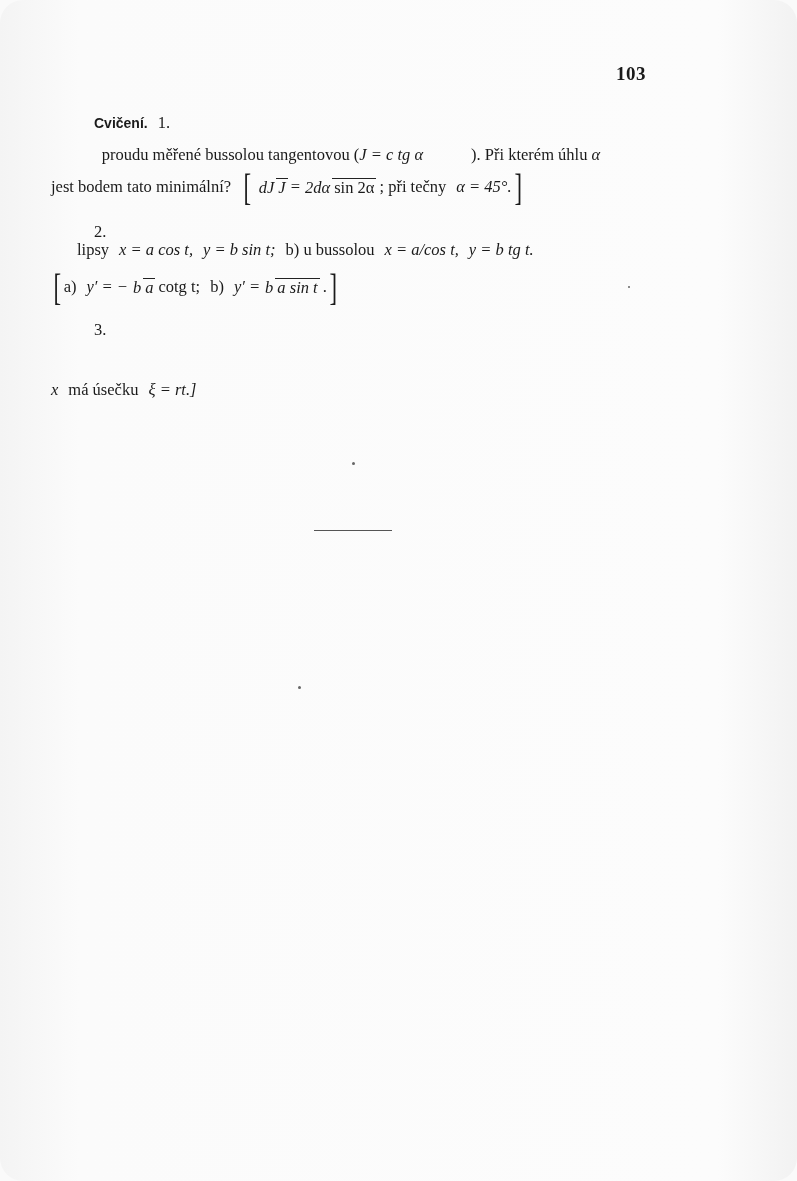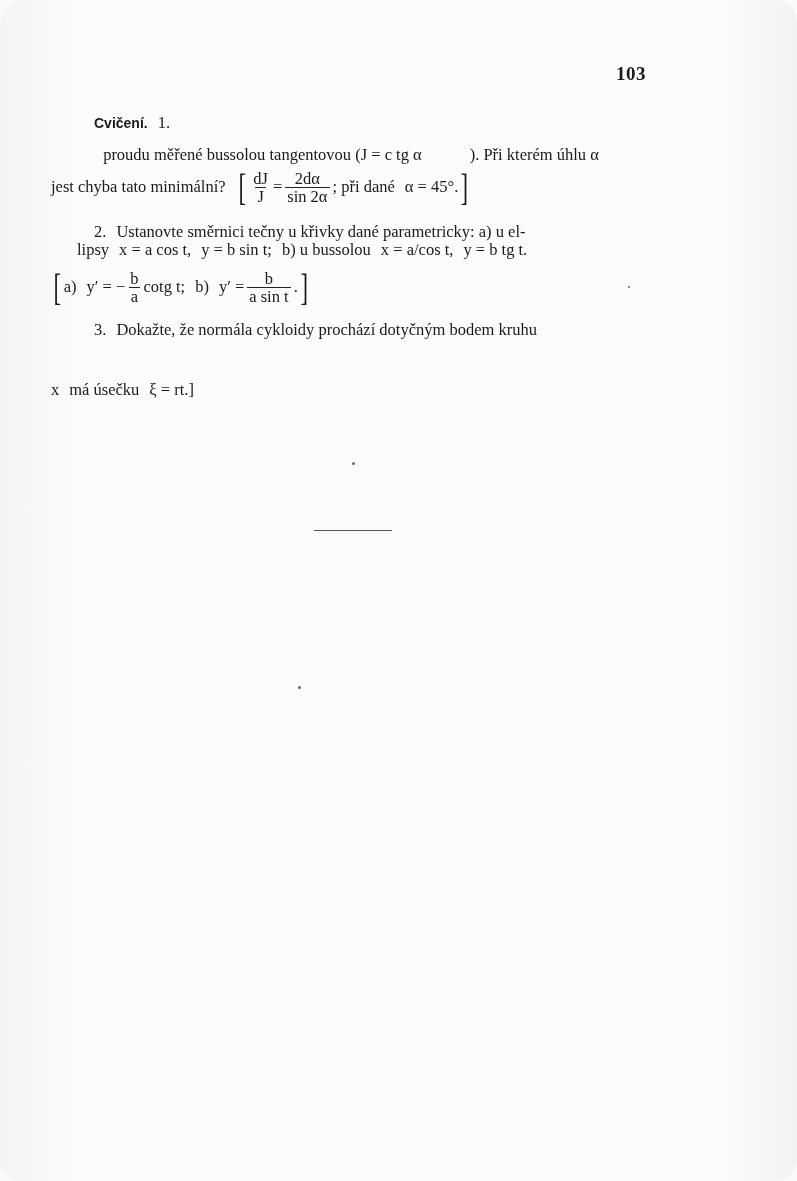--- a/index.html
+++ b/index.html
@@ -8,22 +8,22 @@
       background: #fafafa;
       font-family: "Liberation Serif", "DejaVu Serif", serif;
       color: #1a1a1a;
       position: relative;
     }
     .page { position: absolute; left: 0; top: 0; width: 797px; height: 1181px; background: linear-gradient(90deg,#f4f4f4 0%,#fbfbfb 10%,#fcfcfc 90%,#f2f2f2 100%); border-radius: 23px; }
     .page-number { position: absolute; left: 616px; top: 63px; font-size: 19px; font-weight: bold; letter-spacing: 0.5px; }
     .line { position: absolute; left: 51px; width: 600px; white-space: nowrap; font-size: 16.5px; display: flex; align-items: center; }
     .indent { padding-left: 43px; }
     .sans-bold { font-family: "Liberation Sans", "DejaVu Sans", sans-serif; font-weight: bold; font-size: 14px; }
-    i, .it { }
-    .frac { display: inline-flex; flex-direction: column; align-items: center; vertical-align: middle; margin: 0 3px; line-height: 17px; }
+    i, .it { font-style: italic; }
+    .frac { display: inline-flex; flex-direction: row; align-items: center; vertical-align: middle; margin: 0 3px; line-height: 17px; }
     .frac .num { padding: 0 2px; }
     .frac .den { border-top: 1px solid #222; padding: 0 2px; }
     .bracket { font-size: 38px; line-height: 30px; font-weight: 200; transform: scaleX(0.6); display: inline-block; }
     .sp { display: inline-block; width: 10px; }
     .rule { position: absolute; left: 314px; top: 530px; width: 78px; height: 1px; background: #555; }
     .speck { position: absolute; width: 3px; height: 3px; border-radius: 50%; background: #666; }
   </style>
 </head>
 <body>
 
@@ -39,42 +39,41 @@
   </div>
 
   <div class="line" style="top:145px;justify-content:center;">
     <span>proudu měřené bussolou tangentovou (</span>
     <span class="it">J = c tg α</span>
     <span style="white-space:pre;margin-left:48px;">). Při kterém úhlu </span>
     <span class="it">α</span>
   </div>
 
   <div class="line" style="top:166px;height:42px;">
-    <span>jest chyba tato minimální?</span>
+    <span>jest bodem tato minimální?</span>
     <span class="sp"></span>
     <span class="bracket">[</span>
     <span class="frac it">
       <span class="num">dJ</span>
       <span class="den">J</span>
     </span>
     <span>=</span>
     <span class="frac">
       <span class="num it">2dα</span>
       <span class="den">sin 2α</span>
     </span>
-    <span>; při dané</span>
+    <span>; při tečny</span>
     <span class="sp"></span>
     <span class="it">α = 45°.</span>
     <span class="bracket">]</span>
   </div>
 
   <div class="line indent" style="top:222px;">
     <span>2.</span>
     <span class="sp"></span>
-    <span>Ustanovte směrnici tečny u křivky dané parametricky: a) u el-</span>
   </div>
 
   <div class="line" style="top:240px;margin-left:26px;">
     <span>lipsy</span>
     <span class="sp"></span>
     <span class="it">x = a cos t,</span>
     <span class="sp"></span>
     <span class="it">y = b sin t;</span>
     <span class="sp"></span>
     <span>b) u bussolou</span>
@@ -102,21 +101,20 @@
       <span class="num it">b</span>
       <span class="den it">a sin t</span>
     </span>
     <span>.</span>
     <span class="bracket">]</span>
   </div>
 
   <div class="line indent" style="top:320px;">
     <span>3.</span>
     <span class="sp"></span>
-    <span>Dokažte, že normála cykloidy prochází dotyčným bodem kruhu</span>
   </div>
 
 
   <div class="line" style="top:380px;">
     <span class="it">x</span>
     <span class="sp"></span>
     <span>má úsečku</span>
     <span class="sp"></span>
     <span class="it">ξ = rt.]</span>
   </div>

